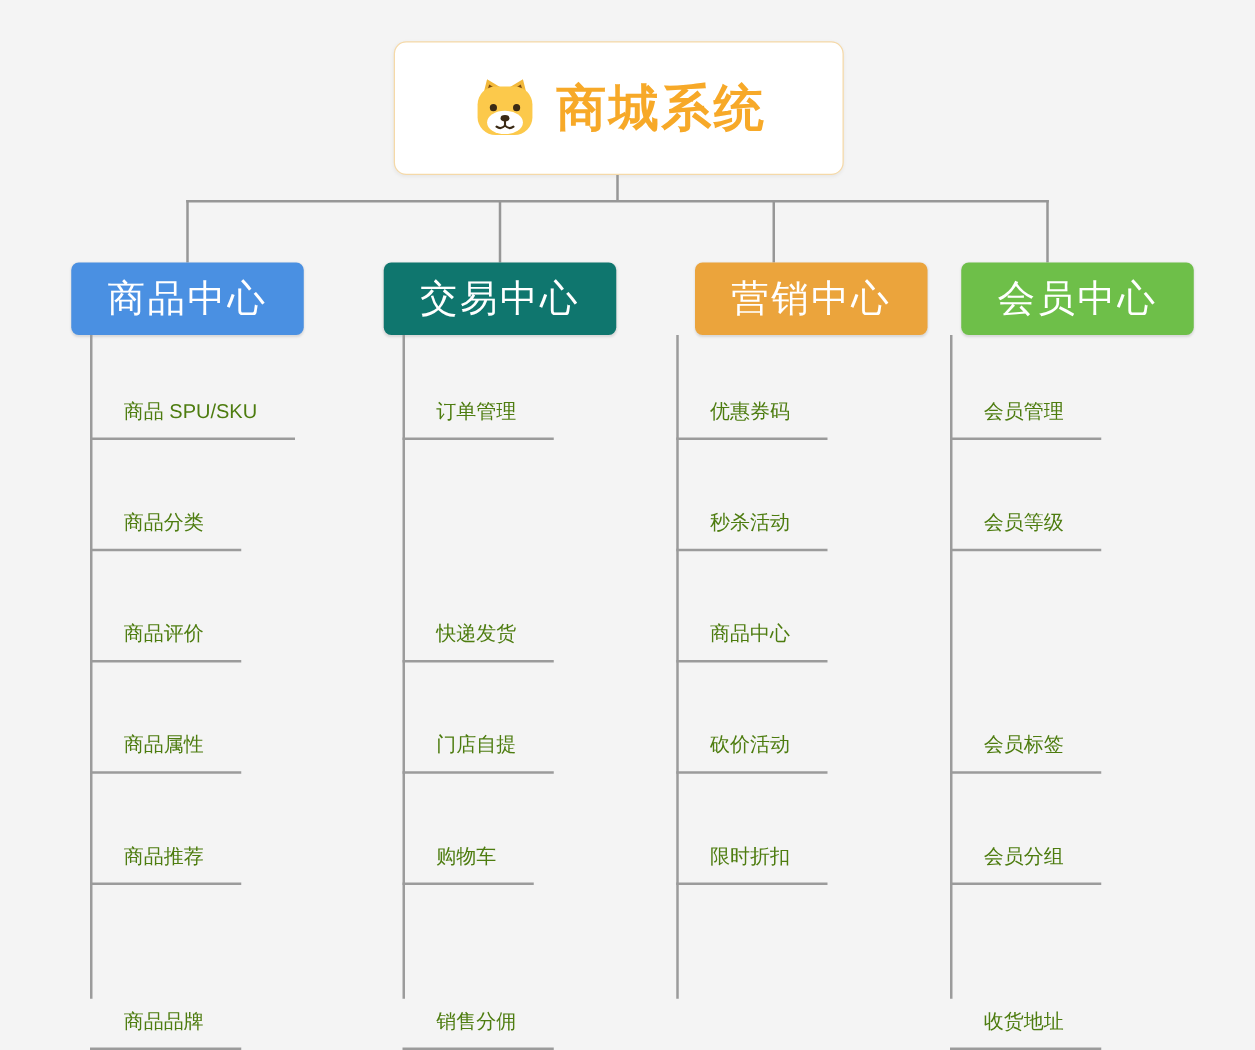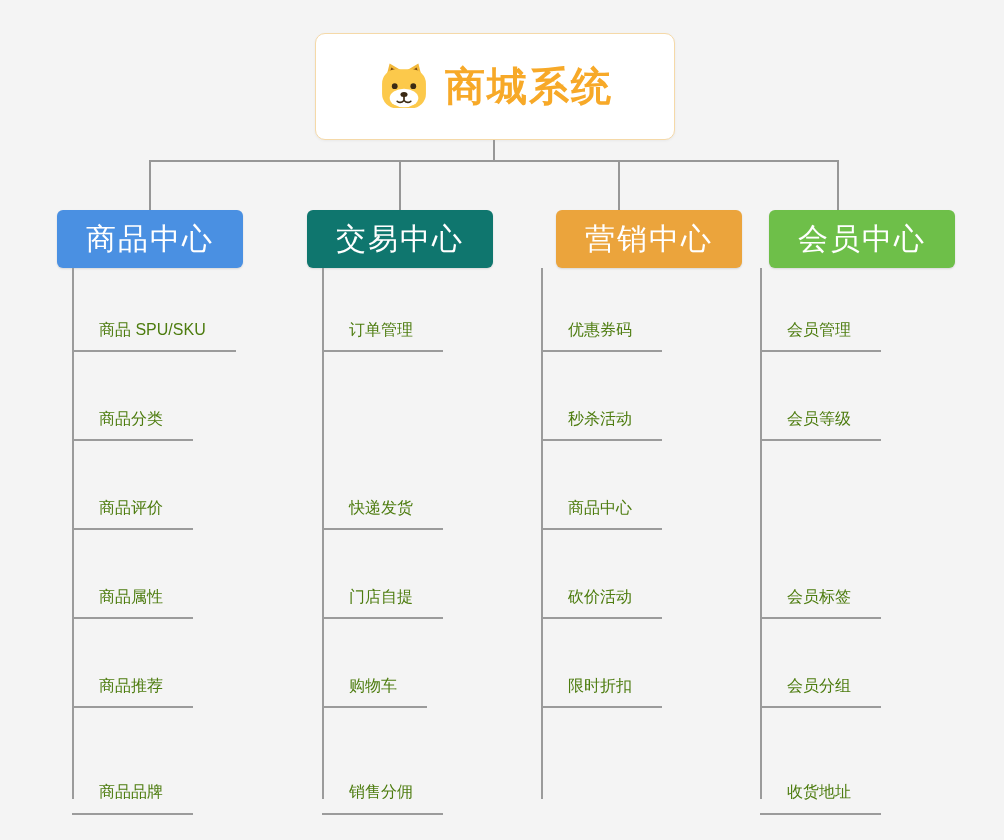--- a/index.html
+++ b/index.html
@@ -42,21 +42,21 @@
   
   .child{
     position:absolute;
     font-size:16px;line-height:32px;color:#4d7c0f;
     padding:0 30px 4px 27px;
     border-bottom:2px solid #9b9b9b;
     white-space:nowrap;
   }
   .colA{left:72px;} .colB{left:322px;} .colC{left:541px;} .colD{left:760px;}
   .row1{top:314px;} .row2{top:403px;} .row3{top:492px;}
-  .row4{top:581px;} .row5{top:670px;} .row6{top:777px;font-family:Liberation Mono, monospace;}
+  .row4{top:581px;} .row5{top:670px;} .row6{top:802px;}
 </style>
 </head>
 <body>
 
 <div class="canvas">
 
   <div class="root-node" style="border-color: rgb(245, 217, 168);">
     <svg class="root-icon" viewBox="0 0 64 64">
       <path d="M10 24 L15 4 L30 13 Z" fill="#f2b83a"></path>
       <path d="M54 24 L49 4 L34 13 Z" fill="#f2b83a"></path>

